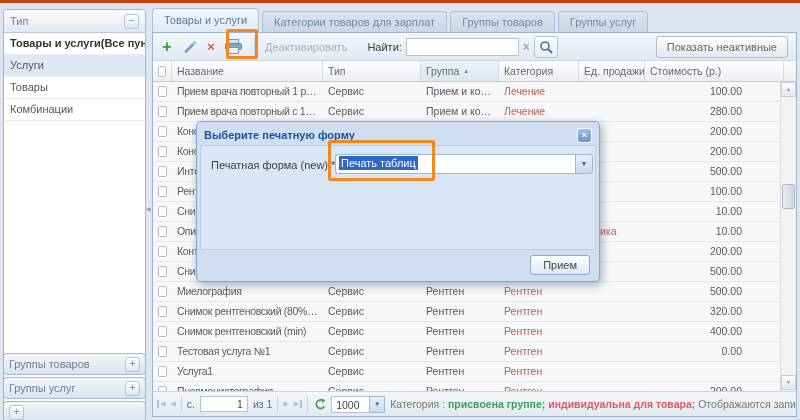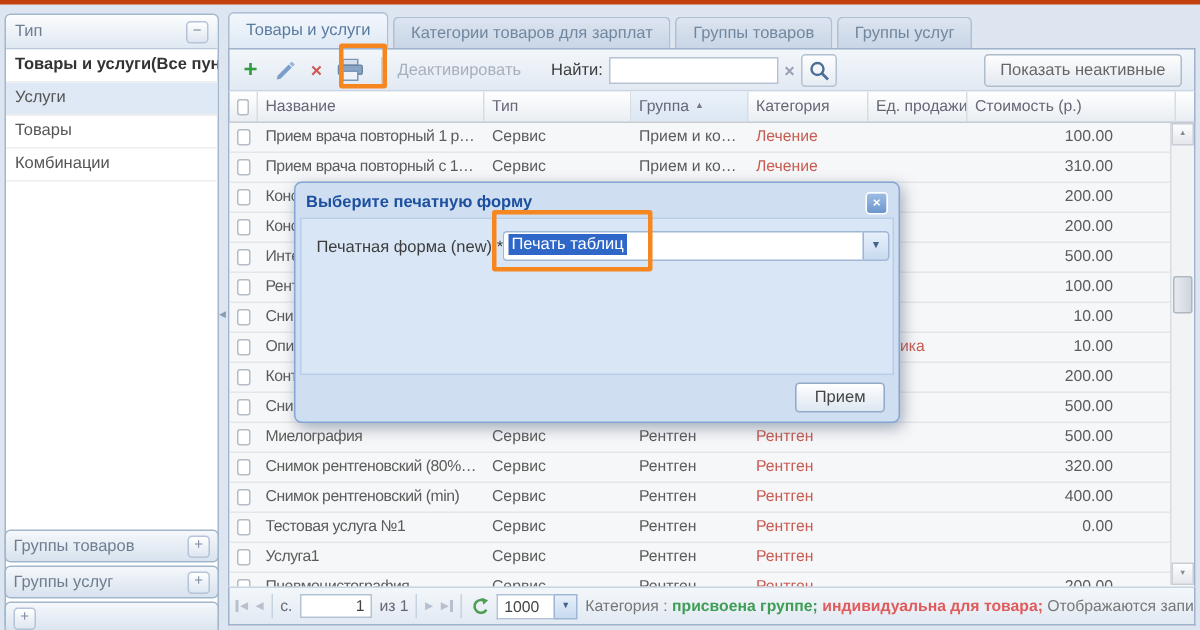--- a/index.html
+++ b/index.html
@@ -248,21 +248,21 @@
         </div>
         <div class="grow">
           <div class="gcell cbcell" style="width: 19px;">
             <div class="cb"></div>
           </div>
           <div class="gcell name" style="width: 151px;">Прием врача повторный с 1-ой пр...</div>
           <div class="gcell type" style="width: 98px;">Сервис</div>
           <div class="gcell group" style="width: 78px;">Прием и консул...</div>
           <div class="gcell cat" style="width: 80px;">Лечение</div>
           <div class="gcell unit" style="width: 66px;"></div>
-          <div class="gcell price" style="width: 139px;">310.00</div>
+          <div class="gcell price" style="width: 139px;">280.00</div>
         </div>
         <div class="grow">
           <div class="gcell cbcell" style="width: 19px;">
             <div class="cb"></div>
           </div>
           <div class="gcell name" style="width: 151px;">Конс</div>
           <div class="gcell type" style="width: 98px;"></div>
           <div class="gcell group" style="width: 78px;"></div>
           <div class="gcell cat" style="width: 80px;"></div>
           <div class="gcell unit" style="width: 66px;"></div>

